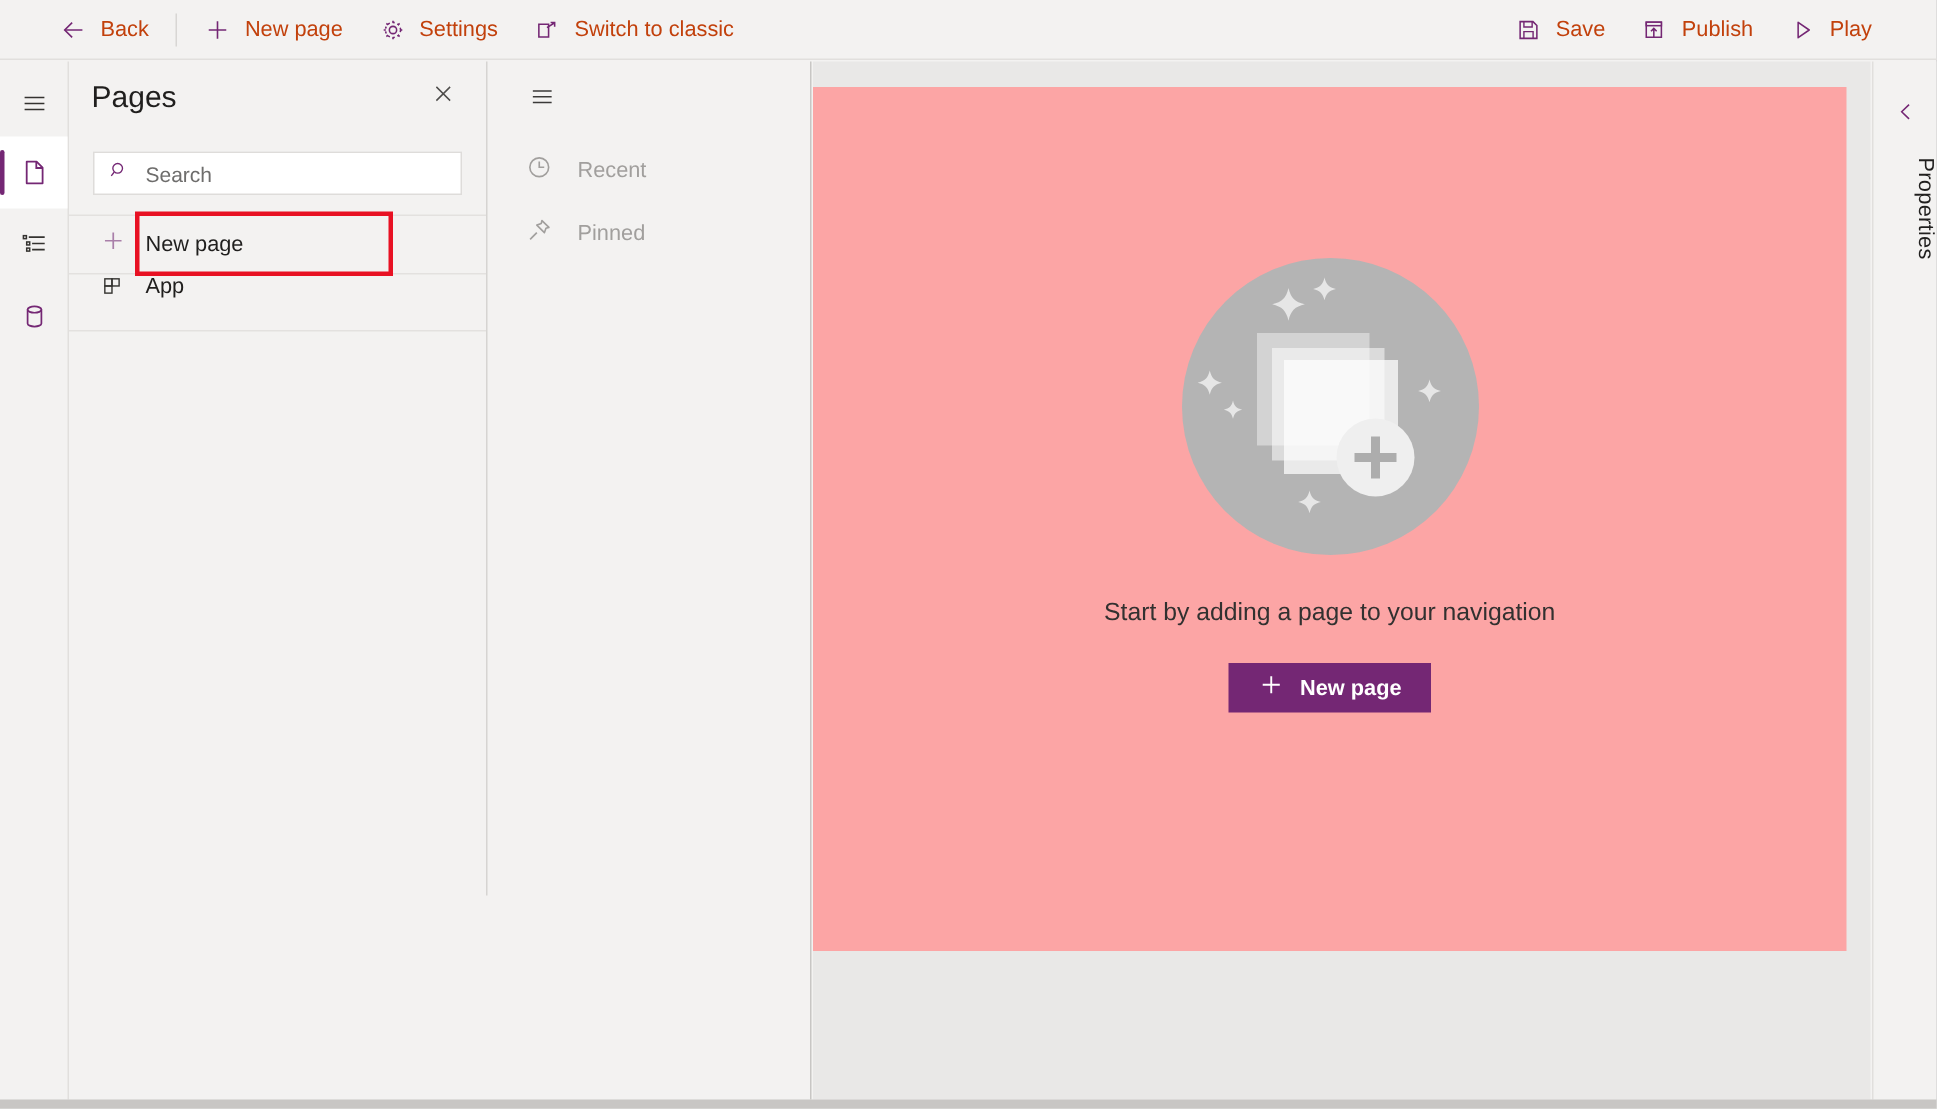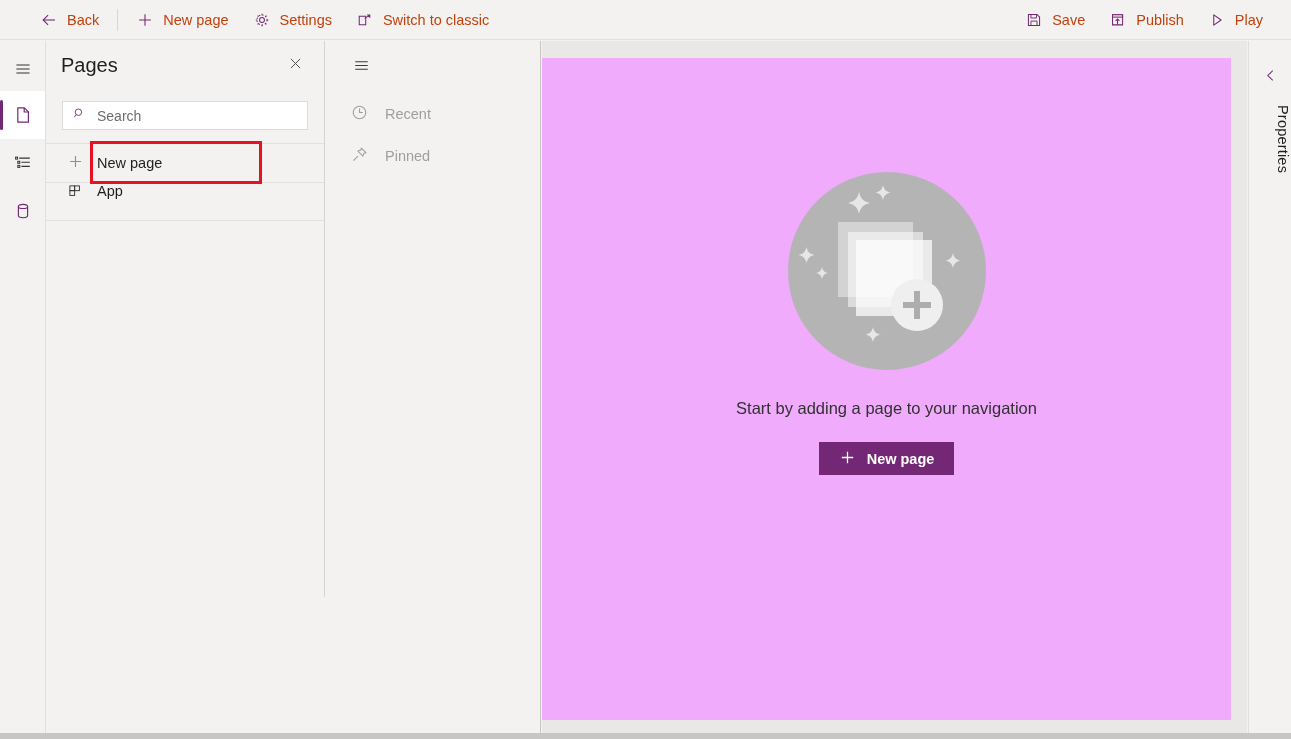--- a/index.html
+++ b/index.html
@@ -18,21 +18,21 @@
   
   .cmdbar {
     position: absolute; left: 0; top: 0;
     width: 1291px; height: 40px;
     background: #f3f2f1;
     border-bottom: 1px solid #e1dfdd;
     display: flex; align-items: center;
     box-sizing: border-box;
   }
   .cmd-left { display: flex; align-items: center; padding-left: 28px; }
-  .cmd-right { display: flex; align-items: center; margin-left: auto; padding-right: 16px; }
+  .cmd-right { display: flex; align-items: center; margin-left: auto; padding-right: 31px; }
   .cmd-btn {
     display: flex; align-items: center; gap: 9px;
     height: 38px; padding: 0 12px;
     color: #c2410c; font-size: 14.5px;
     cursor: default; white-space: nowrap;
   }
   .cmd-sep { width: 1px; height: 22px; background: #d8d6d4; margin: 0 6px; }
   .cmd-icon { width: 18px; height: 18px; display:block; flex: 0 0 18px; }
 
   
@@ -136,22 +136,22 @@
   .nav-label { font-size: 14.5px; color: #a19f9d; }
 
   
   .canvas-backdrop {
     position: absolute; left: 542px; top: 41px;
     width: 705px; height: 692px;
     background: #e9e8e7;
   }
   .canvas {
     position: absolute; left: 542px; top: 58px;
-    width: 689px; height: 662px;
-    background: #f0abfc;
+    width: 689px; height: 576px;
+    background: #fca5a5;
   }
   .empty-state {
     position: absolute; left: 0; top: 0;
     width: 689px; height: 530px;
     display: flex; flex-direction: column;
     align-items: center; justify-content: center;
   }
   .illus { width: 200px; height: 200px; display: block; }
   .empty-text {
     margin-top: 28px;

